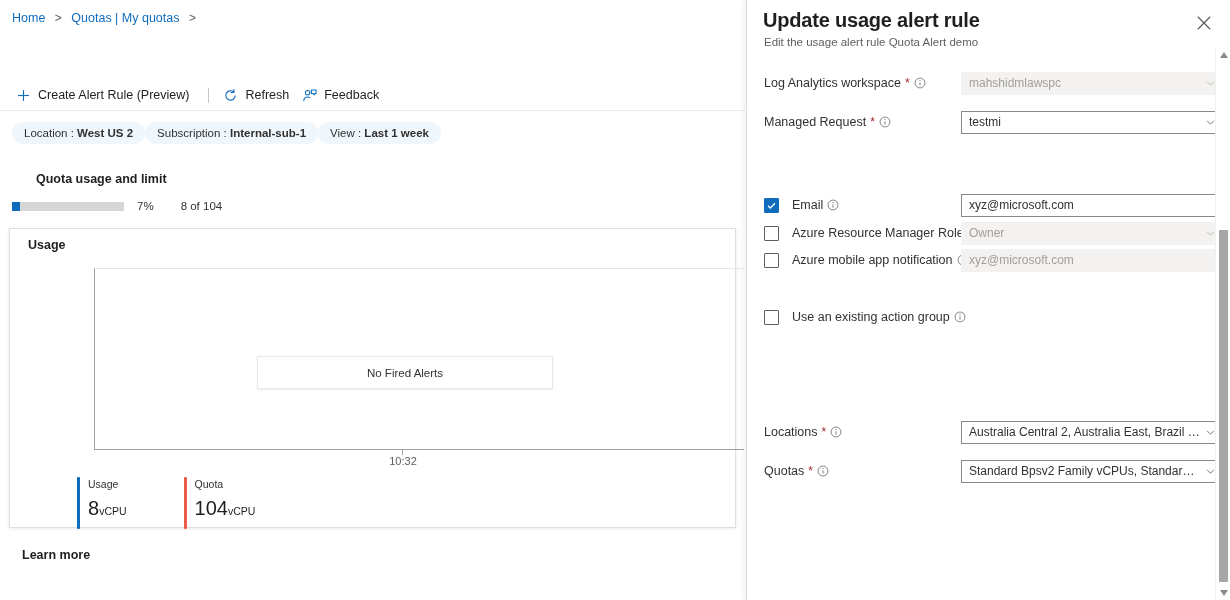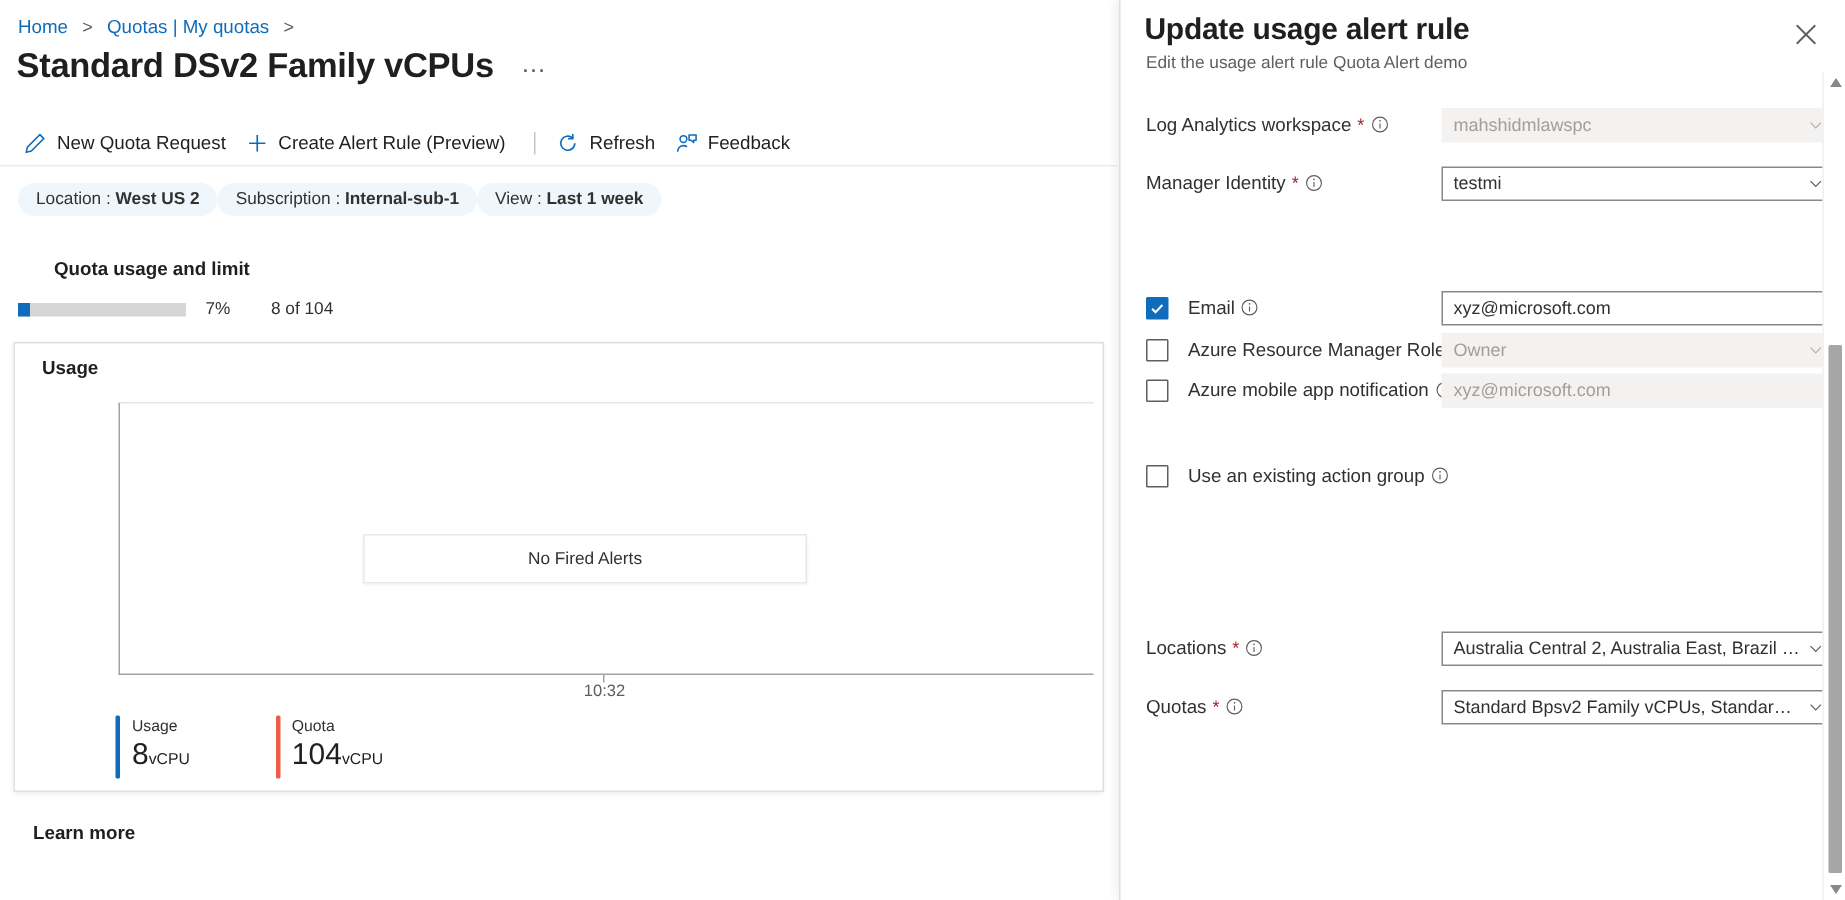--- a/index.html
+++ b/index.html
@@ -103,21 +103,21 @@
     background: #fff;
     border: 1px solid #e1dfdd;
     box-shadow: 0 1.2px 3.6px rgba(0,0,0,0.10), 0 0.3px 0.9px rgba(0,0,0,0.08);
   }
   #usage-card-title {
     position: absolute; left: 18px; top: 9px;
     font-size: 12.5px; font-weight: bold; color: #201f1e;
   }
   
   #plot {
-    position: absolute; left: 69px; top: 39px;
+    position: absolute; left: 84px; top: 39px;
     width: 650px; height: 182px;
     border-top: 1px solid #e6e6e6;
     border-left: 1px solid #a1a1a1;
     border-bottom: 1px solid #a1a1a1;
   }
   #no-fired-alerts {
     position: absolute; left: 162px; top: 87px;
     width: 296px; height: 33px;
     background: #ffffff;
     border: 1px solid #e8e8e8;
@@ -140,21 +140,21 @@
     position: absolute; left: 67px; top: 248px;
     display: flex; align-items: flex-start;
   }
   .legend-metric { display: flex; align-items: stretch; }
   .legend-accent { width: 3px; border-radius: 1px; }
   .legend-accent.usage { background: #0f6cbd; }
   .legend-accent.quota { background: #ec5c48; }
   .legend-text { padding-left: 8px; }
   .legend-label { font-size: 10.5px; color: #323130; line-height: 14px; }
   .legend-value {
-    font-size: 20px; color: #201f1e; line-height: 25px;
+    font-size: 20px; color: #201f1e; line-height: 35px;
     font-weight: normal;
   }
   .legend-value .unit { font-size: 10.5px; }
   #legend-quota { margin-left: 57px; }
   #legend-alert { margin-left: 60px; padding-top: 2px; }
   #alert-rule-line { font-size: 11.5px; color: #323130; line-height: 16px; }
   #alert-rule-line b { font-weight: bold; }
   #alert-sev-line {
     margin-top: 10px; display: flex; align-items: center; gap: 9px;
     font-size: 11.5px; color: #323130;
@@ -266,34 +266,22 @@
 
   <div id="left-pane">
 
     <div id="breadcrumb">
       <span class="crumb-link">Home</span>
       <span class="crumb-sep">&gt;</span>
       <span class="crumb-link">Quotas | My quotas</span>
       <span class="crumb-sep">&gt;</span>
     </div>
 
-    <div id="title-row">
-      <div id="page-title">Standard DSv2 Family vCPUs</div>
-      <div id="title-ellipsis">…</div>
-    </div>
 
     <div id="command-bar">
-      <div class="cmd-btn">
-        <span class="cmd-icon">
-          <svg viewBox="0 0 16 16" fill="none" stroke="#0f6cbd" stroke-width="1.1">
-            <path d="M11.3 1.9l2.8 2.8L5.2 13.6 1.6 14.4l.8-3.6z"></path>
-          </svg>
-        </span>
-        <span>New Quota Request</span>
-      </div>
       <div class="cmd-btn">
         <span class="cmd-icon">
           <svg viewBox="0 0 16 16" stroke="#0f6cbd" stroke-width="1.2">
             <line x1="8" y1="2.2" x2="8" y2="13.8"></line>
               <line x1="2.2" y1="8" x2="13.8" y2="8"></line>
           </svg>
         </span>
         <span>Create Alert Rule (Preview)</span>
       </div>
       <div class="cmd-sep"></div>
@@ -409,21 +397,21 @@
         <span class="chev">
           <svg viewBox="0 0 16 16" fill="none" stroke="currentColor" stroke-width="1.2">
               <polyline points="3,5.5 8,10.5 13,5.5"></polyline>
             </svg>
         </span>
       </div>
     </div>
 
     <div class="frow" style="top:110px;">
       <div class="flabel">
-        <span>Manager Identity</span>
+        <span>Managed Request</span>
         <span class="req">*</span>
         <span class="info-icon">
           <svg viewBox="0 0 16 16" fill="none" stroke="currentColor" stroke-width="1">
               <circle cx="8" cy="8" r="6.6"></circle>
               <line x1="8" y1="7" x2="8" y2="11.6"></line>
               <circle cx="8" cy="4.7" r="0.75" fill="currentColor" stroke="none"></circle>
             </svg>
         </span>
       </div>
       <div class="fcontrol">

